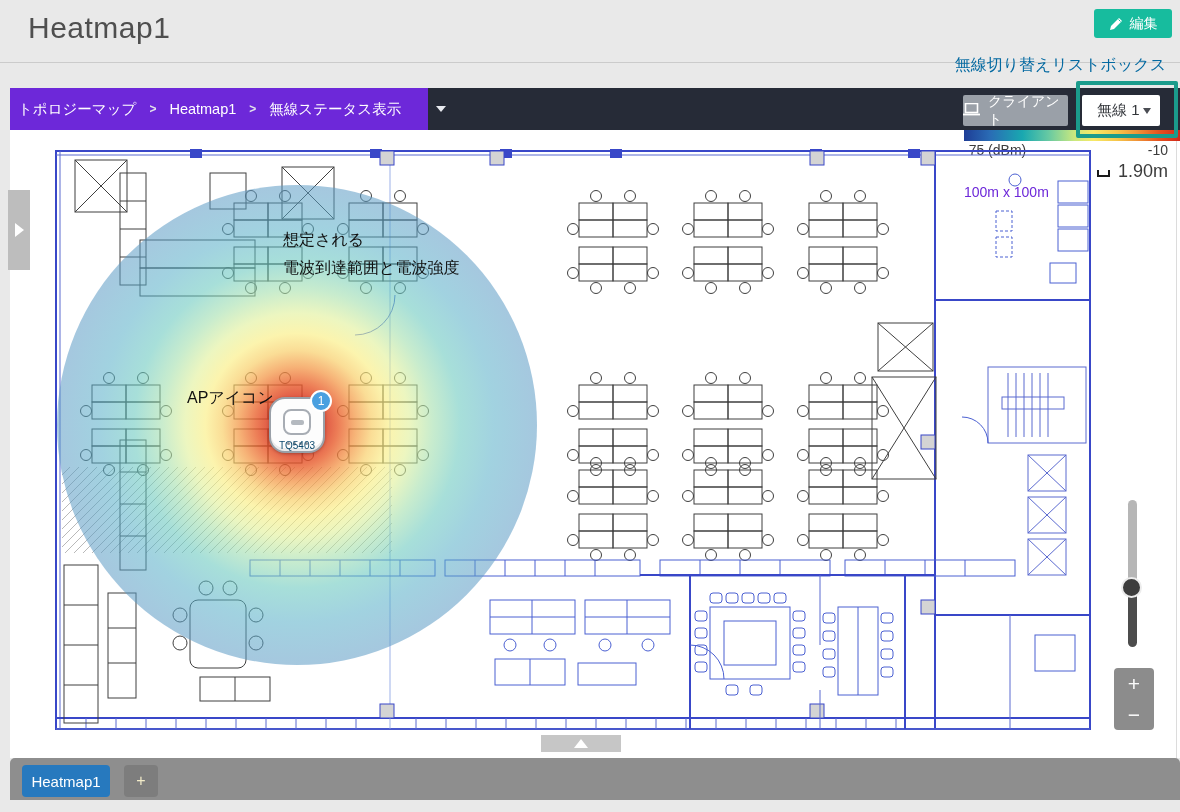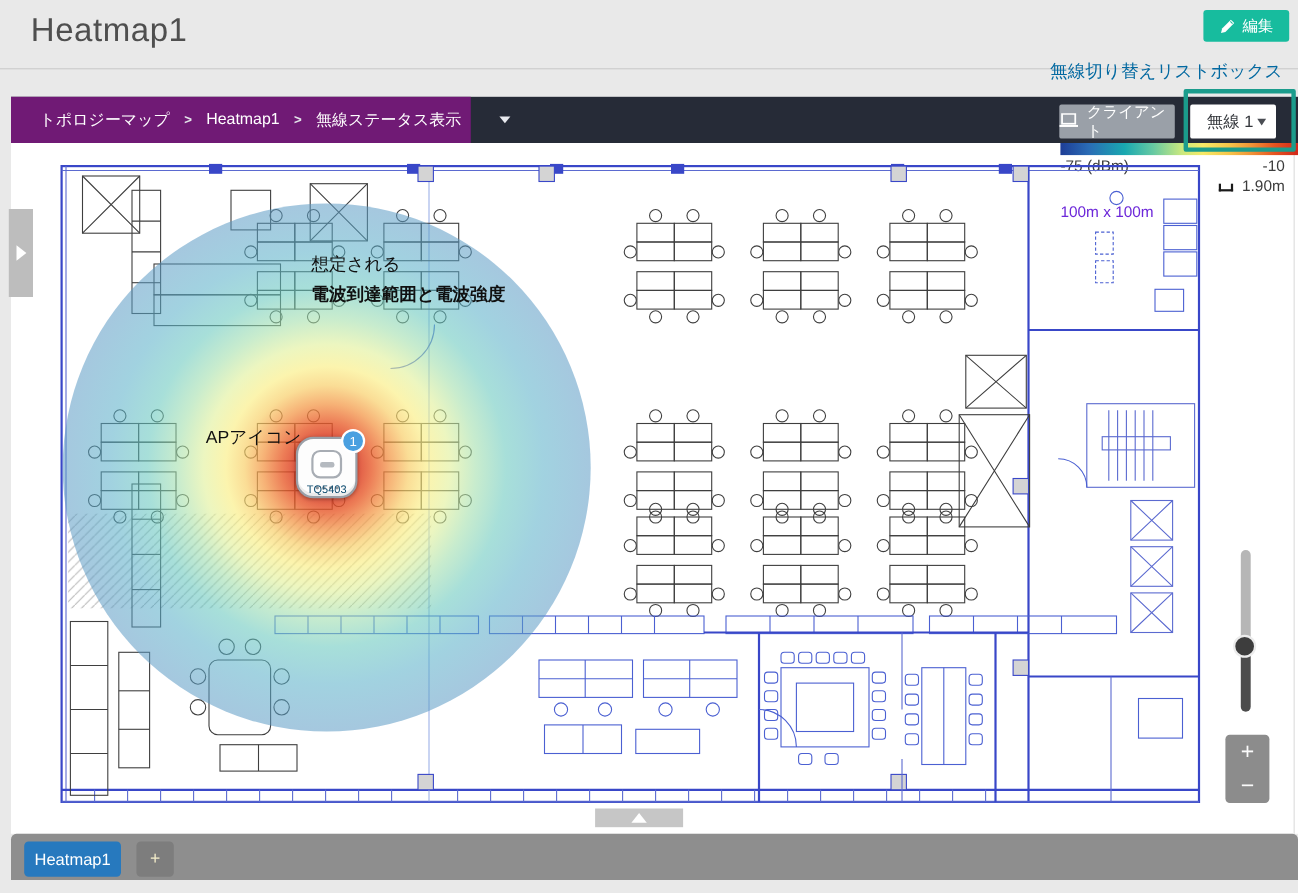--- a/index.html
+++ b/index.html
@@ -19,22 +19,22 @@
     background:#17bc9e; border-radius:3px; color:#fff; font-size:14px;
     display:flex; align-items:center; justify-content:center; gap:7px; cursor:pointer;
   }
   .edit-btn svg { display:block; }
   .header-divider { left:0; top:62px; width:1180px; height:0; border-top:1px solid #cbcbcb; }
   .listbox-label { left:0; top:55px; width:1166px; text-align:right; font-size:16px; color:#0369a1; font-weight:500; z-index:40; }
 
   
   .toolbar { left:10px; top:88px; width:1170px; height:42px; background:#262b37; z-index:20; }
   .toolbar-left {
-    position:absolute; left:0; top:0; width:418px; height:42px; background:#701a75;
-    display:flex; align-items:center; padding-left:26px; gap:13px;
+    position:absolute; left:0; top:0; width:418px; height:42px; background:#6d28d9;
+    display:flex; align-items:center; padding-left:8px; gap:13px;
     color:#fff; font-size:14.5px; font-weight:500; white-space:nowrap;
   }
   .crumb { cursor:pointer; }
   .crumb-sep { font-size:12px; font-weight:bold; color:#e3e5ea; }
   .caret-down { width:0; height:0; border-left:5px solid transparent; border-right:5px solid transparent; border-top:6px solid #e8eaef; margin-left:22px; }
   .client-btn {
     position:absolute; left:953px; top:7px; width:105px; height:31px;
     background:#9aa0a8; border-radius:2px; color:#fff; font-size:14px;
     display:flex; align-items:center; justify-content:center; gap:8px; cursor:pointer;
   }
@@ -50,40 +50,40 @@
     border:4px solid #1b9c8c; border-radius:2px; z-index:60; pointer-events:none;
   }
 
   
   .gradient-bar {
     left:964px; top:130px; width:216px; height:11px; z-index:30;
     background:linear-gradient(90deg,#1e3d96 0%,#2a6cb5 12%,#19a8b0 27%,#66c9a3 39%,
       #c9e87f 51%,#f7e967 60%,#f6c54a 71%,#f09538 80%,#e65420 90%,#d2281a 100%);
   }
   .legend-row1 { left:964px; top:142px; width:204px; display:flex; justify-content:space-between; font-size:14px; color:#3c3c3c; }
-  .legend-row2 { left:964px; top:161px; width:204px; display:flex; justify-content:flex-end; align-items:center; gap:8px; font-size:14px; color:#3c3c3c; }
+  .legend-row2 { left:964px; top:161px; width:204px; display:flex; justify-content:flex-end; align-items:center; gap:8px; font-size:18px; color:#3c3c3c; }
   .legend-row3 { left:964px; top:184px; width:204px; text-align:left; font-size:14px; color:#6d28d9; }
   .scale-icon { width:13px; height:7px; border-left:2px solid #1a1a1a; border-right:2px solid #1a1a1a; border-bottom:2px solid #1a1a1a; margin-top:3px; }
 
   
   .map-canvas { left:10px; top:130px; width:1170px; height:628px; background:#fff; overflow:hidden; }
   .canvas-edge { left:1176px; top:130px; width:1px; height:628px; background:#dcdcdc; z-index:5; }
   .floorplan { left:50px; top:145px; z-index:1; }
   .heatmap {
     left:57px; top:185px; width:480px; height:480px; border-radius:50%; z-index:2; pointer-events:none;
     background:radial-gradient(circle,
       rgba(196,32,26,.88) 0%, rgba(214,48,30,.85) 7%, rgba(232,92,44,.80) 12%,
       rgba(243,150,70,.74) 17%, rgba(248,205,100,.68) 22%, rgba(250,238,130,.65) 27%,
       rgba(224,240,150,.60) 33%, rgba(160,222,170,.58) 40%, rgba(104,200,190,.58) 48%,
       rgba(88,175,200,.56) 58%, rgba(92,152,196,.55) 72%, rgba(96,142,190,.52) 90%,
       rgba(98,140,188,.45) 97%, rgba(98,140,188,0) 100%);
   }
   .map-note { z-index:6; font-size:16px; color:#101010; font-weight:500; white-space:nowrap; }
   .note1 { left:283px; top:230px; }
-  .note2 { left:283px; top:258px;font-weight:bold; }
+  .note2 { left:283px; top:258px; }
   .note-ap { left:187px; top:388px; }
 
   
   .ap { left:269px; top:397px; width:56px; height:56px; z-index:7;
     background:#fdfdfd; border:2px solid #9aa0a8; border-radius:16px;
     box-shadow:inset 0 -3px 0 rgba(0,0,0,.07), 0 1px 3px rgba(0,0,0,.25); cursor:pointer; }
   .ap-inner { position:absolute; left:12px; top:10px; width:28px; height:26px;
     border:2px solid #a8adb4; border-radius:8px; background:#fff;
     display:flex; align-items:center; justify-content:center; }
   .ap-slot { width:13px; height:5px; background:#b5bac0; border-radius:2px; }

